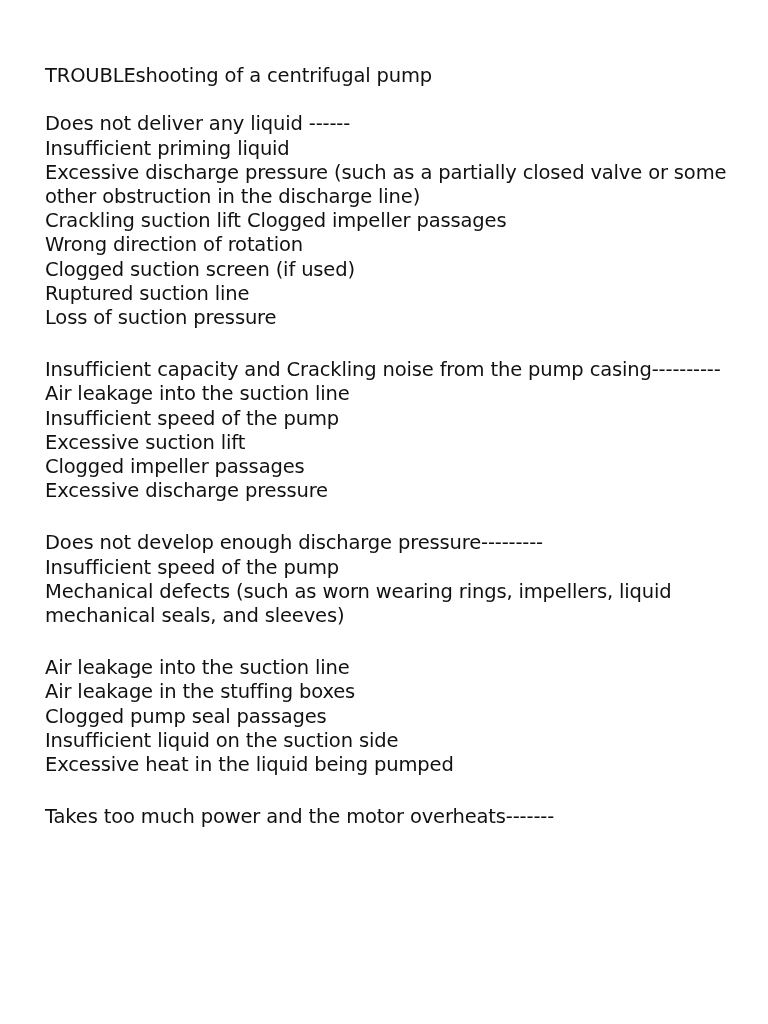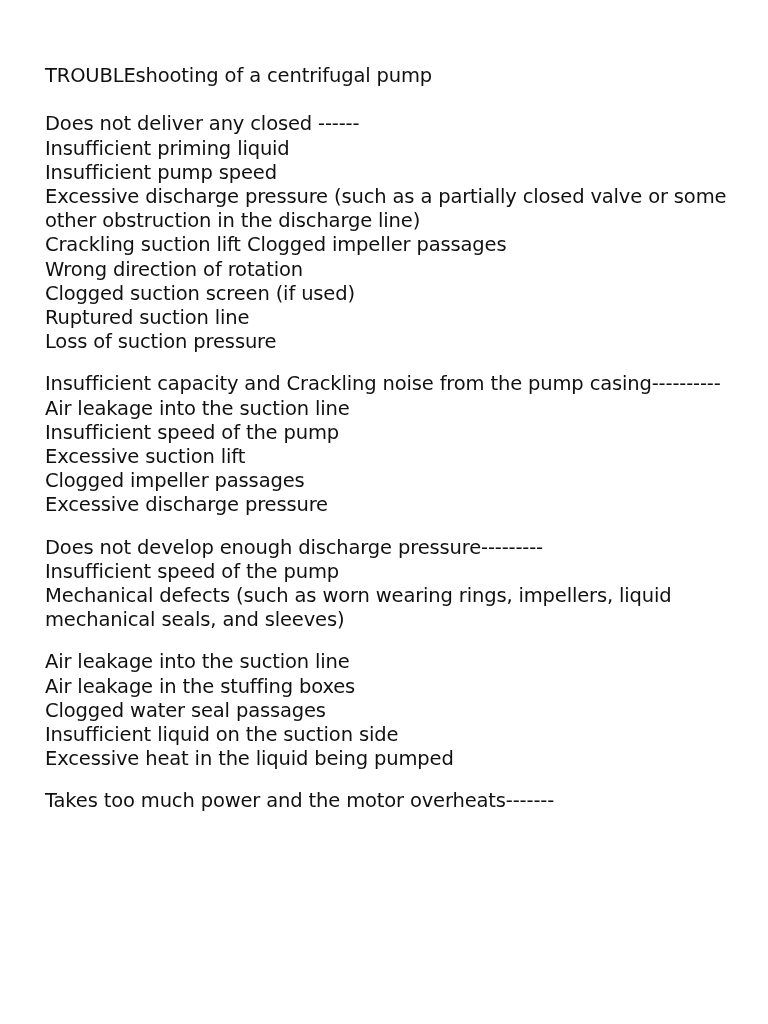--- a/index.html
+++ b/index.html
@@ -35,38 +35,37 @@
     }
     .line {
       display: block;
       white-space: pre-wrap;
       margin: 0;
     }
     .section {
       display: block;
     }
     .section + .section {
-      margin-top: 18px;
+      margin-top: 28px;
     }
     .title {
       margin-bottom: 24.2px;
     }
   </style>
 </head>
 <body>
 
 <div class="page">
   <div class="content">
 
     <span class="line title">TROUBLEshooting of a centrifugal pump</span>
 
     <div class="section">
-      <span class="line">Does not deliver any closed ------</span>
+      <span class="line">Does not deliver any liquid ------</span>
       <span class="line">Insufficient priming liquid</span>
-      <span class="line">Insufficient pump speed</span>
       <span class="line">Excessive discharge pressure (such as a partially closed valve or some other obstruction in the discharge line)</span>
       <span class="line">Crackling suction lift Clogged impeller passages</span>
       <span class="line">Wrong direction of rotation</span>
       <span class="line">Clogged suction screen (if used)</span>
       <span class="line">Ruptured suction line</span>
       <span class="line">Loss of suction pressure</span>
     </div>
 
     <div class="section">
       <span class="line">Insufficient capacity and Crackling noise from the pump casing----------</span>
@@ -79,21 +78,21 @@
 
     <div class="section">
       <span class="line">Does not develop enough discharge pressure---------</span>
       <span class="line">Insufficient speed of the pump</span>
       <span class="line">Mechanical defects (such as worn wearing rings, impellers, liquid mechanical seals, and sleeves)</span>
     </div>
 
     <div class="section">
       <span class="line">Air leakage into the suction line</span>
       <span class="line">Air leakage in the stuffing boxes</span>
-      <span class="line">Clogged water seal passages</span>
+      <span class="line">Clogged pump seal passages</span>
       <span class="line">Insufficient liquid on the suction side</span>
       <span class="line">Excessive heat in the liquid being pumped</span>
     </div>
 
     <div class="section">
       <span class="line">Takes too much power and the motor overheats-------</span>
     </div>
 
   </div>
 </div>

